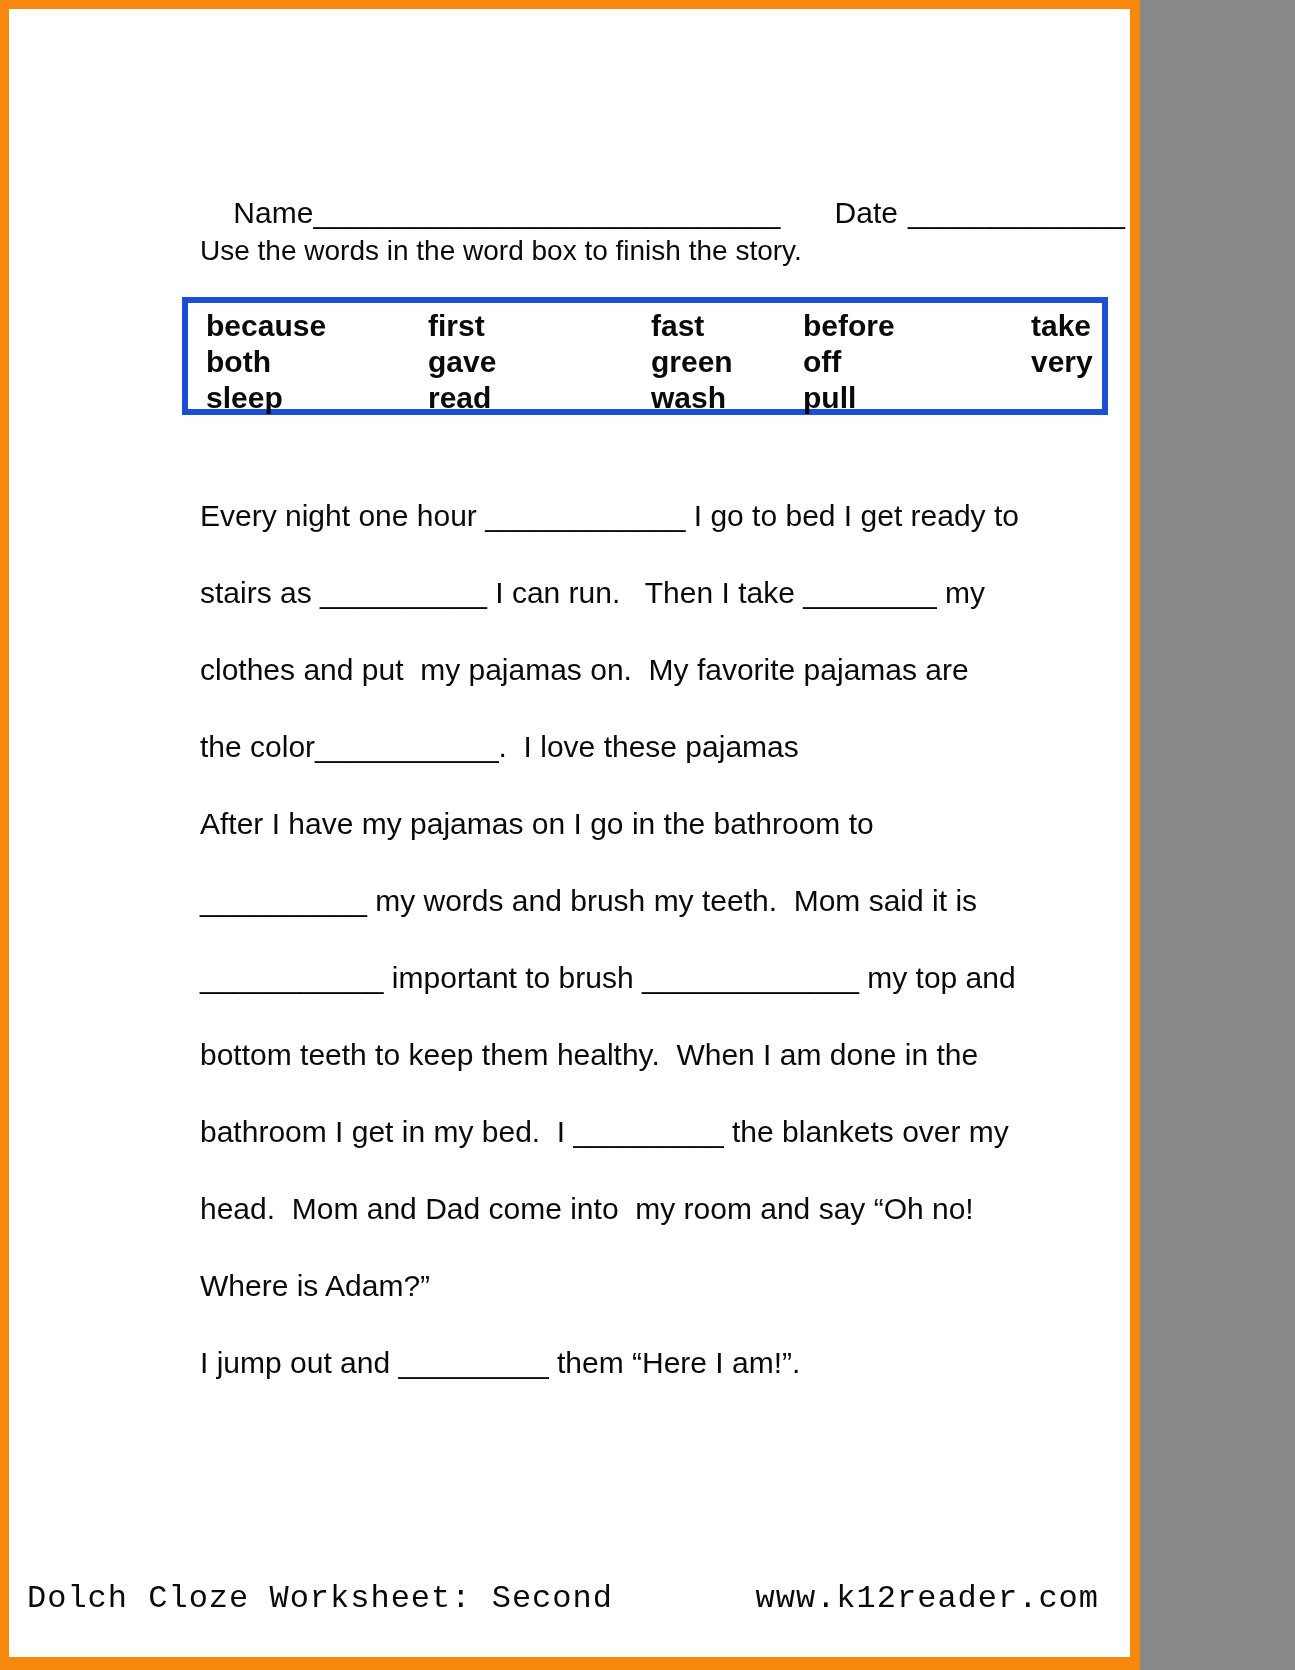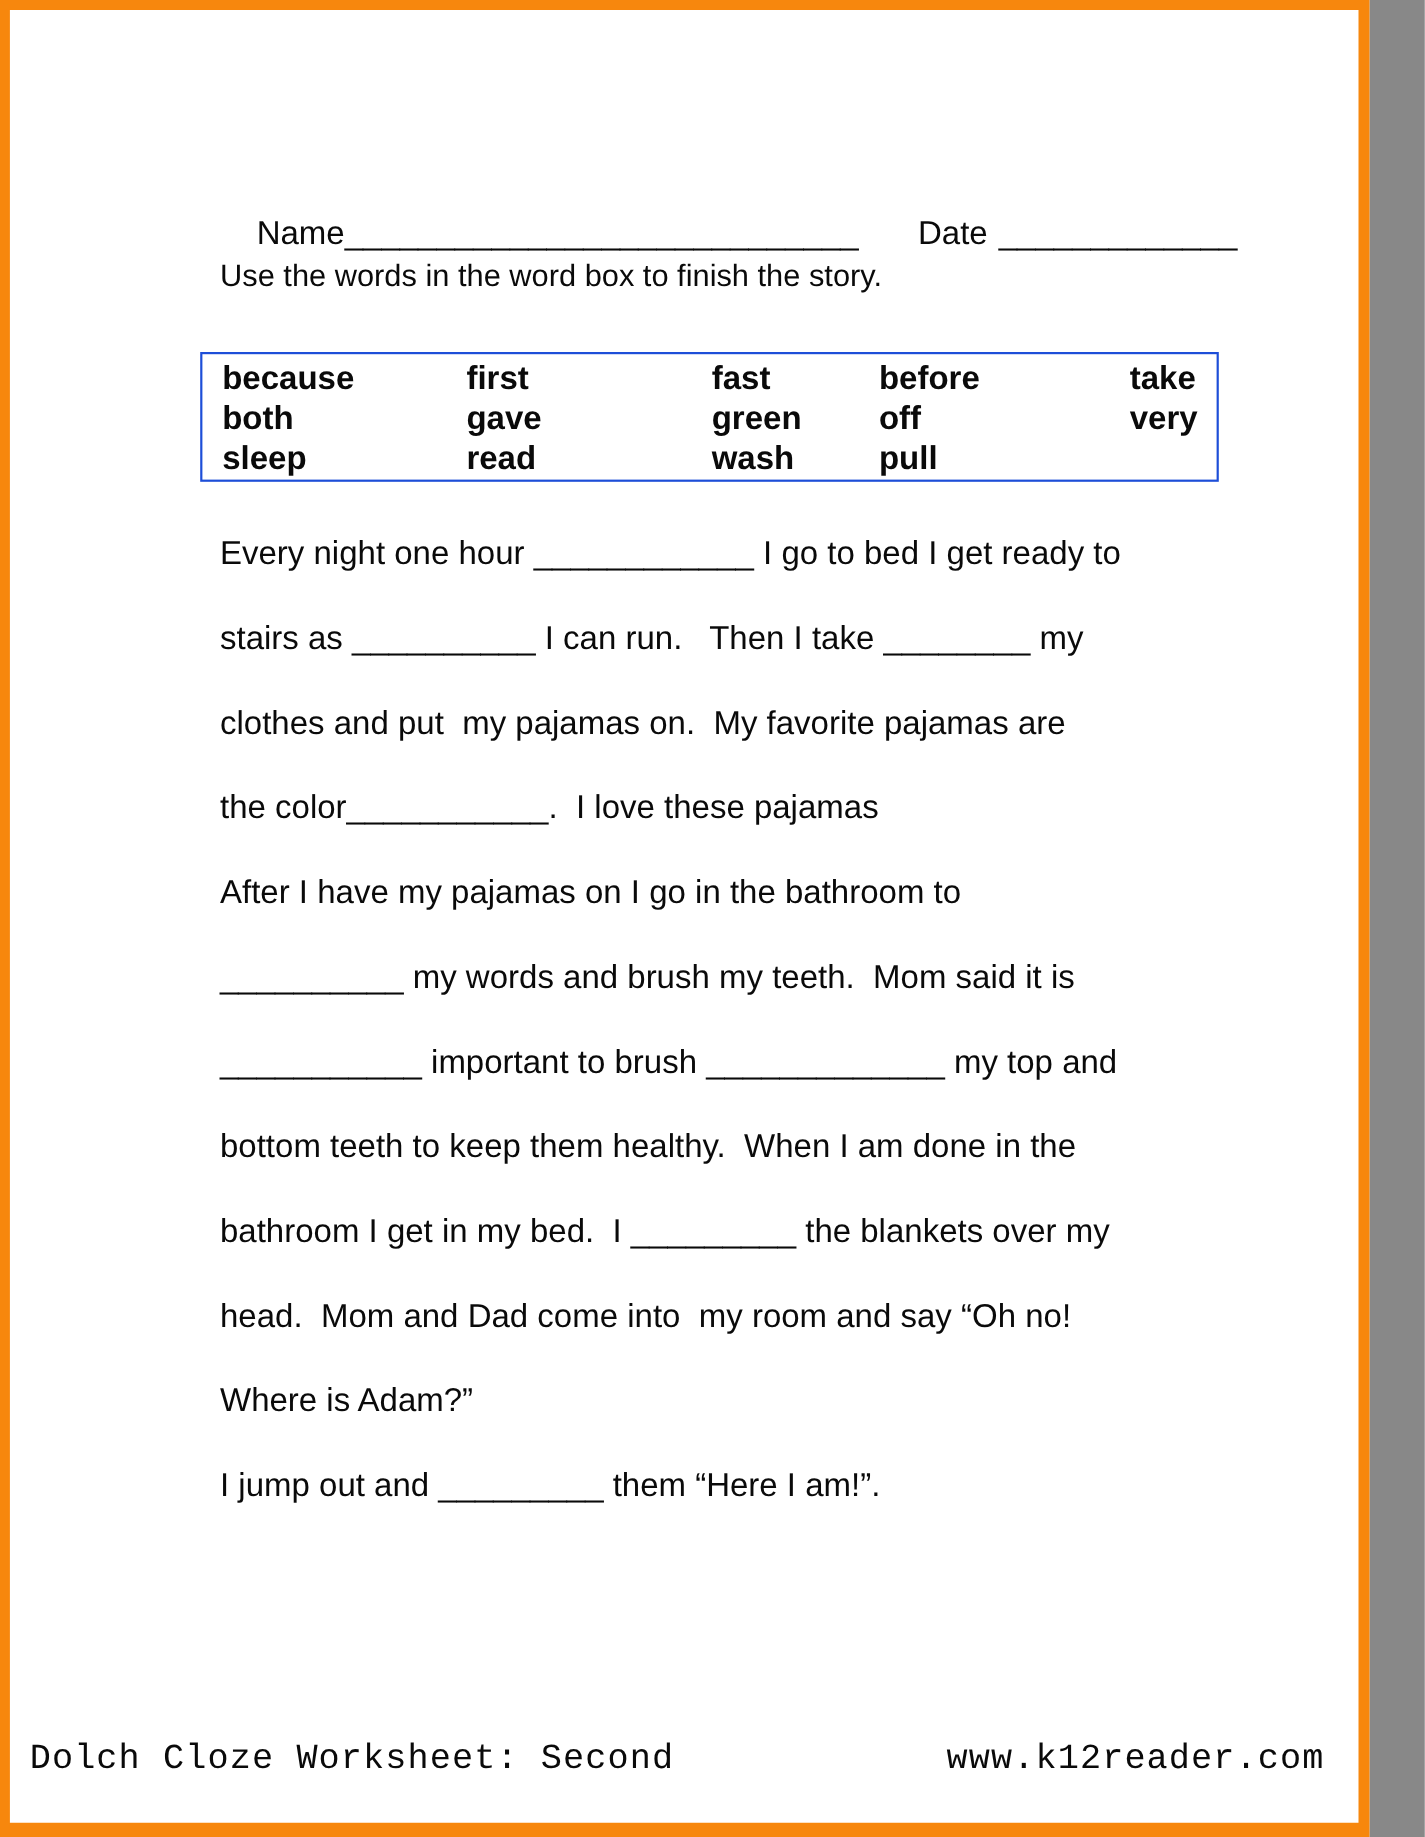--- a/index.html
+++ b/index.html
@@ -1,18 +1,18 @@
 <!DOCTYPE html>
 <html><head>
 <meta charset="utf-8">
 <style>
   html, body { margin: 0; padding: 0; background: #888; }
   .page {
     position: relative;
-    width: 1245px;
+    width: 1140px;
     height: 1670px;
     box-sizing: border-box;
     background: #ffffff;
     border-top: 9px solid #F7870D;
     border-left: 9px solid #F7870D;
     border-right: 10px solid #F7870D;
     border-bottom: 13px solid #F7870D;
     font-family: "Liberation Sans", sans-serif;
     color: #0a0a0a;
     overflow: hidden;
@@ -23,34 +23,34 @@
     font-size: 30px; line-height: 36px;
     white-space: pre;
   }
   .name-line .date-label { margin-left: 54px; }
   .name-line .date-blank { margin-left: 10px; }
   .instruction {
     left: 191px; top: 224px;
     font-size: 28px; line-height: 36px;
   }
   .word-box {
-    left: 173px; top: 311px;
+    left: 173px; top: 288px;
     width: 926px; height: 118px;
     box-sizing: border-box;
-    border: 2px solid #1d4ed8;
+    border: 6px solid #1d4ed8;
     padding: 5px 0 0 18px;
     display: grid;
     grid-template-columns: 222px 223px 152px 228px 1fr;
     grid-auto-rows: 36px;
     font-weight: bold;
     font-size: 30px;
     line-height: 36px;
   }
   .story {
-    left: 191px; top: 456px;
+    left: 191px; top: 468px;
     width: 880px;
   }
   .story .line {
     font-size: 30px;
     line-height: 77px;
     white-space: pre;
   }
   .footer {
     left: 0; top: 1575px;
     width: 100%;

